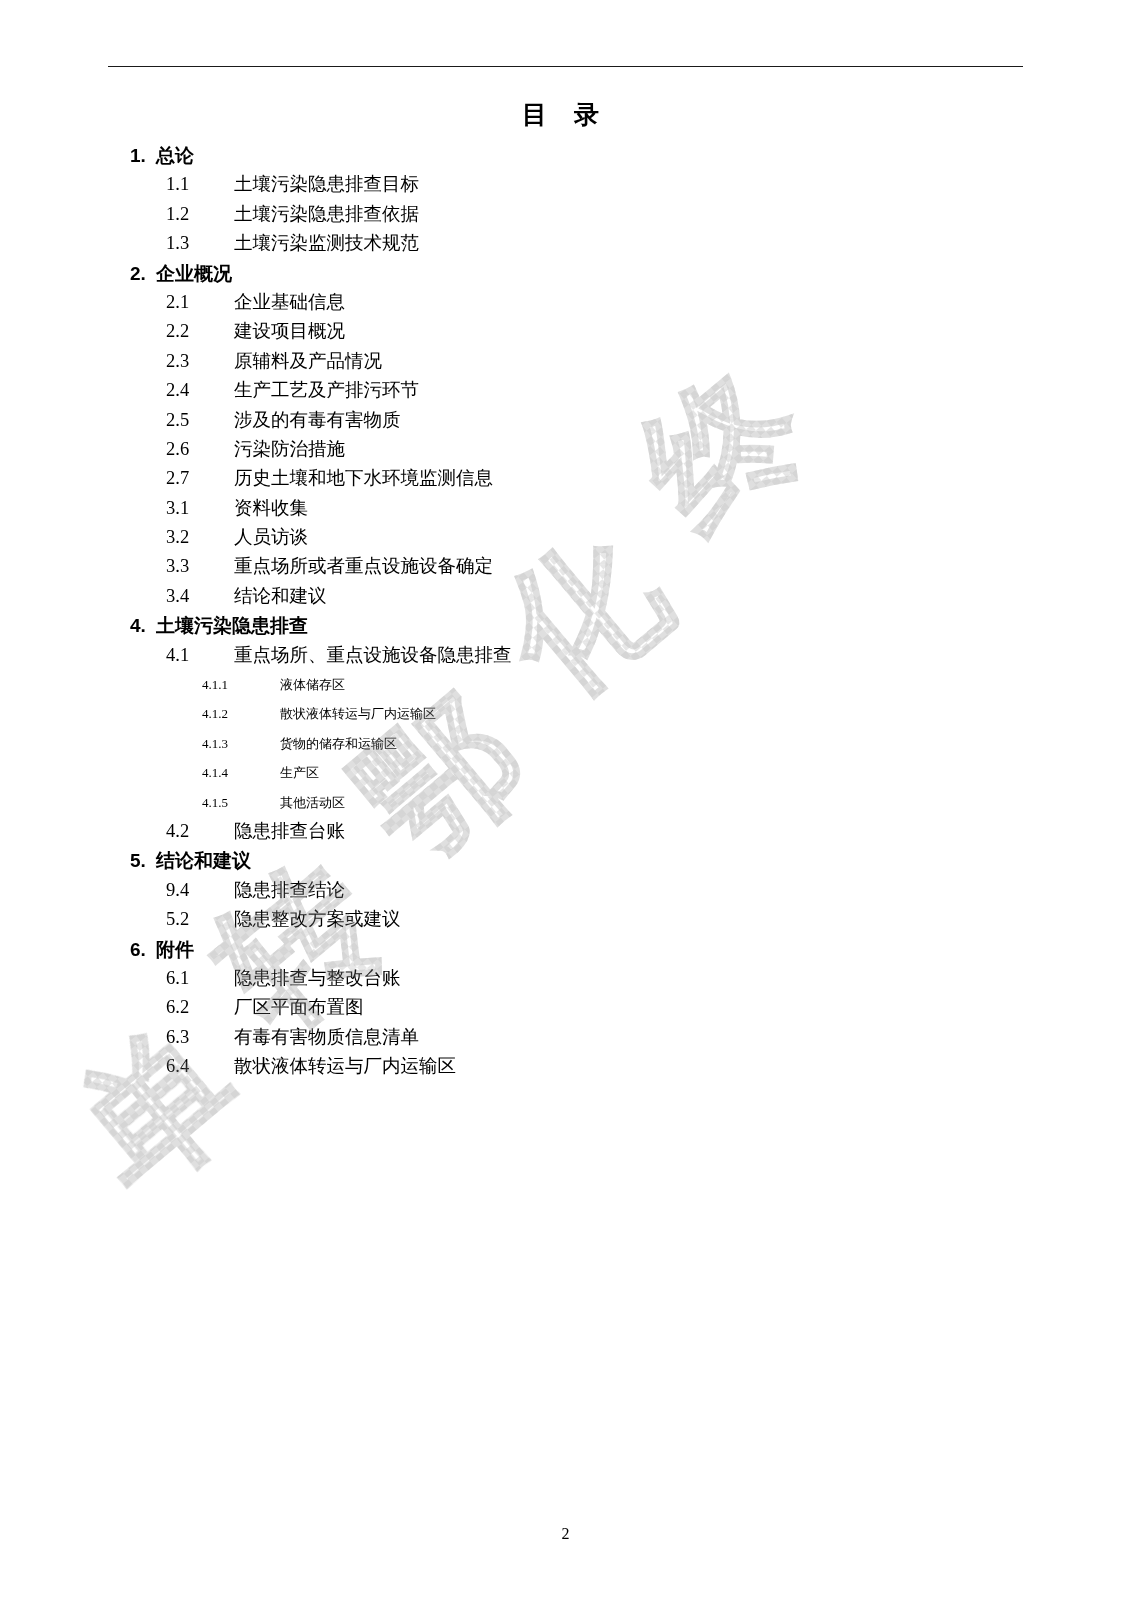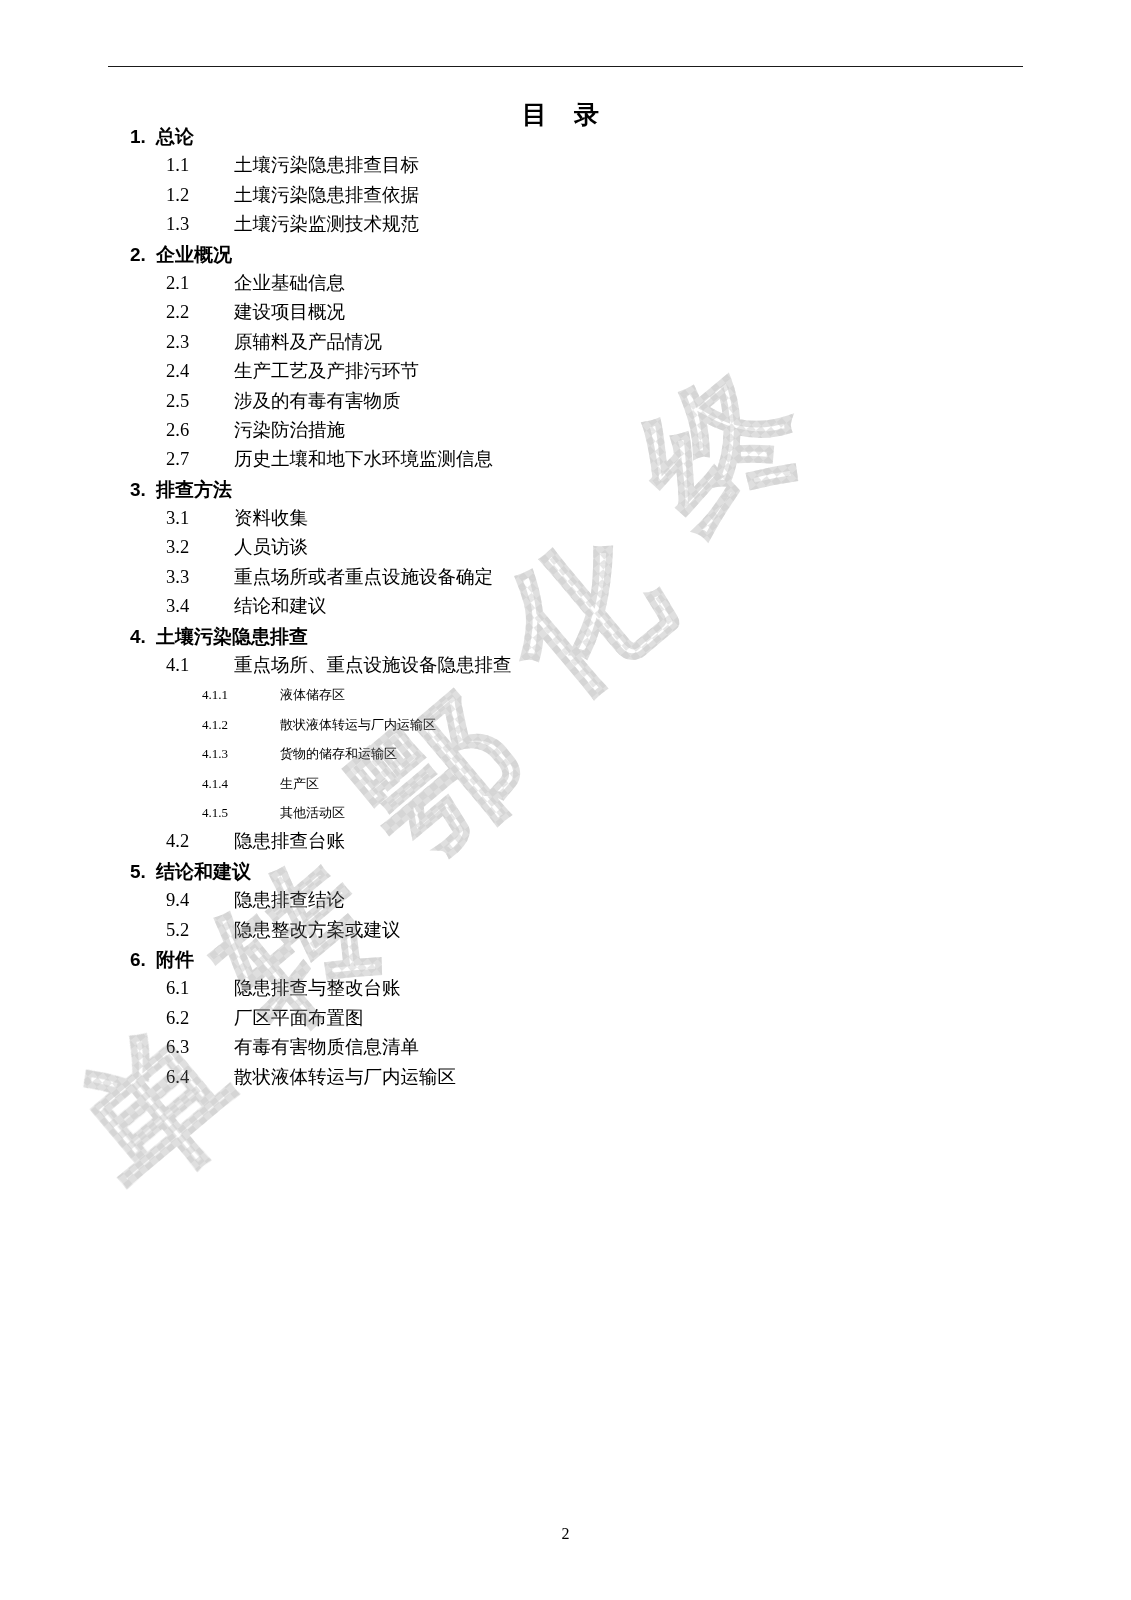--- a/index.html
+++ b/index.html
@@ -31,21 +31,21 @@
     width: 1131px;
     text-align: center;
     font-size: 25px;
     font-weight: bold;
     letter-spacing: 10px;
     font-family: "Liberation Sans", "DejaVu Sans", sans-serif;
   }
   .toc {
     position: absolute;
     left: 130px;
-    top: 122px;
+    top: 141px;
     width: 800px;
   }
   .toc-line {
     position: relative;
     height: 29.4px;
     line-height: 29.4px;
     white-space: nowrap;
   }
   .lvl1 {
     font-size: 19px;
@@ -129,21 +129,20 @@
     <div class="toc-line lvl2"><span class="num">1.2</span><span class="txt">土壤污染隐患排查依据</span></div>
     <div class="toc-line lvl2"><span class="num">1.3</span><span class="txt">土壤污染监测技术规范</span></div>
     <div class="toc-line lvl1"><span class="num">2.</span><span class="txt">企业概况</span></div>
     <div class="toc-line lvl2"><span class="num">2.1</span><span class="txt">企业基础信息</span></div>
     <div class="toc-line lvl2"><span class="num">2.2</span><span class="txt">建设项目概况</span></div>
     <div class="toc-line lvl2"><span class="num">2.3</span><span class="txt">原辅料及产品情况</span></div>
     <div class="toc-line lvl2"><span class="num">2.4</span><span class="txt">生产工艺及产排污环节</span></div>
     <div class="toc-line lvl2"><span class="num">2.5</span><span class="txt">涉及的有毒有害物质</span></div>
     <div class="toc-line lvl2"><span class="num">2.6</span><span class="txt">污染防治措施</span></div>
     <div class="toc-line lvl2"><span class="num">2.7</span><span class="txt">历史土壤和地下水环境监测信息</span></div>
-    <div class="toc-line lvl1"><span class="num">3.</span><span class="txt">排查方法</span></div>
     <div class="toc-line lvl2"><span class="num">3.1</span><span class="txt">资料收集</span></div>
     <div class="toc-line lvl2"><span class="num">3.2</span><span class="txt">人员访谈</span></div>
     <div class="toc-line lvl2"><span class="num">3.3</span><span class="txt">重点场所或者重点设施设备确定</span></div>
     <div class="toc-line lvl2"><span class="num">3.4</span><span class="txt">结论和建议</span></div>
     <div class="toc-line lvl1"><span class="num">4.</span><span class="txt">土壤污染隐患排查</span></div>
     <div class="toc-line lvl2"><span class="num">4.1</span><span class="txt">重点场所、重点设施设备隐患排查</span></div>
     <div class="toc-line lvl3"><span class="num">4.1.1</span><span class="txt">液体储存区</span></div>
     <div class="toc-line lvl3"><span class="num">4.1.2</span><span class="txt">散状液体转运与厂内运输区</span></div>
     <div class="toc-line lvl3"><span class="num">4.1.3</span><span class="txt">货物的储存和运输区</span></div>
     <div class="toc-line lvl3"><span class="num">4.1.4</span><span class="txt">生产区</span></div>

